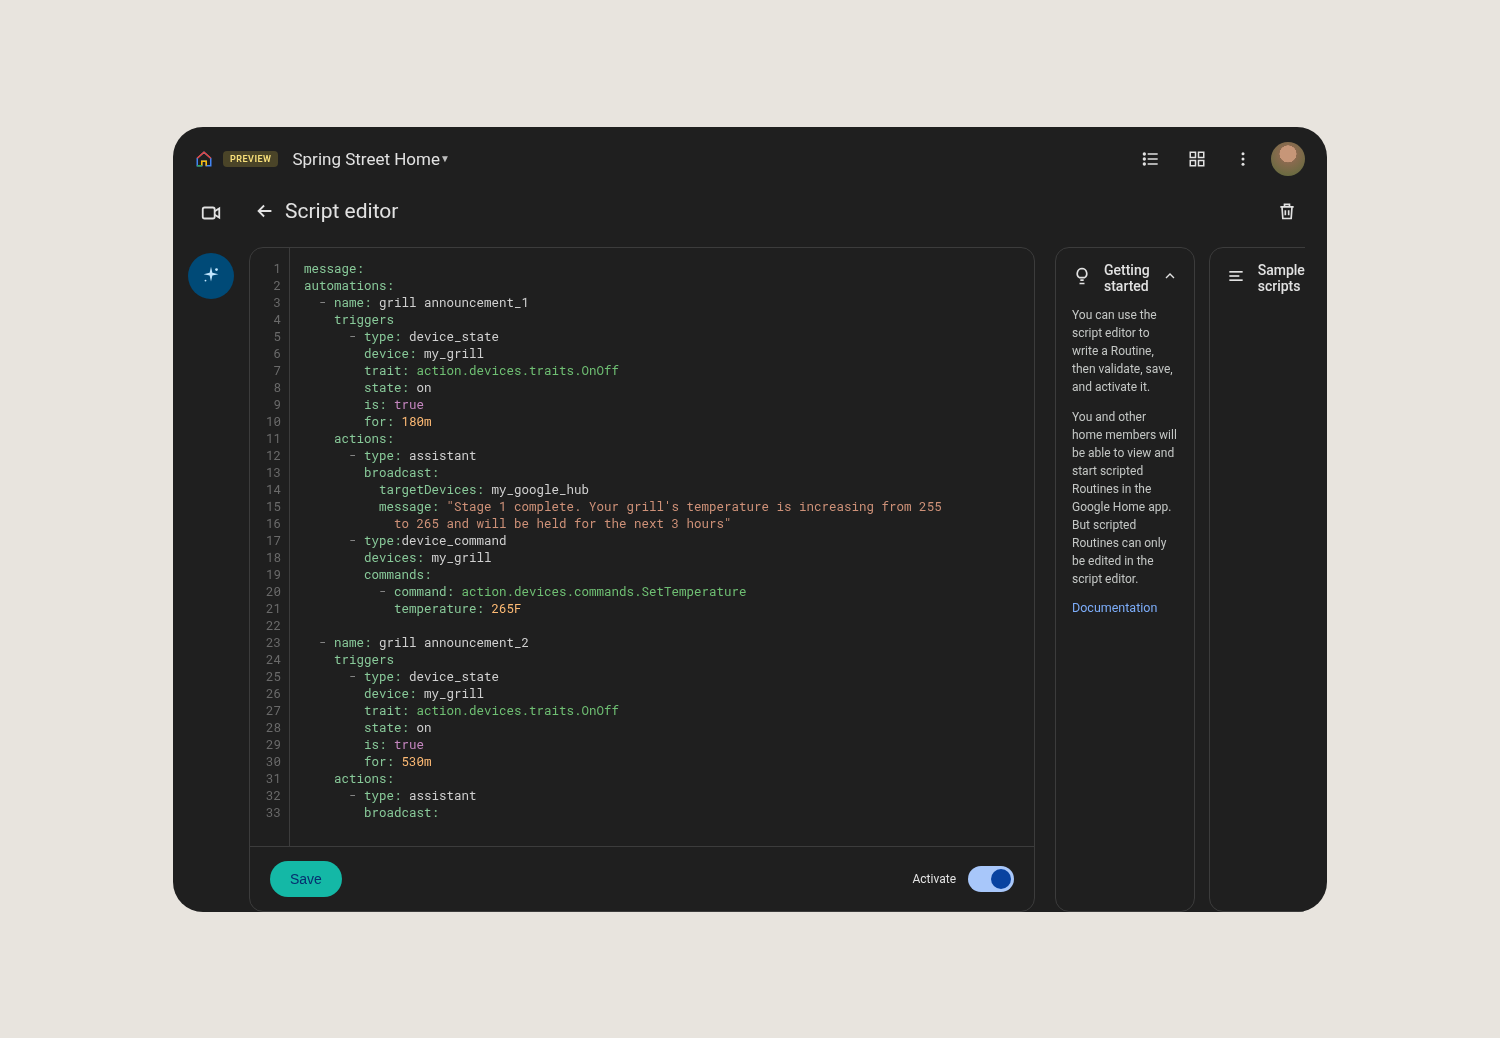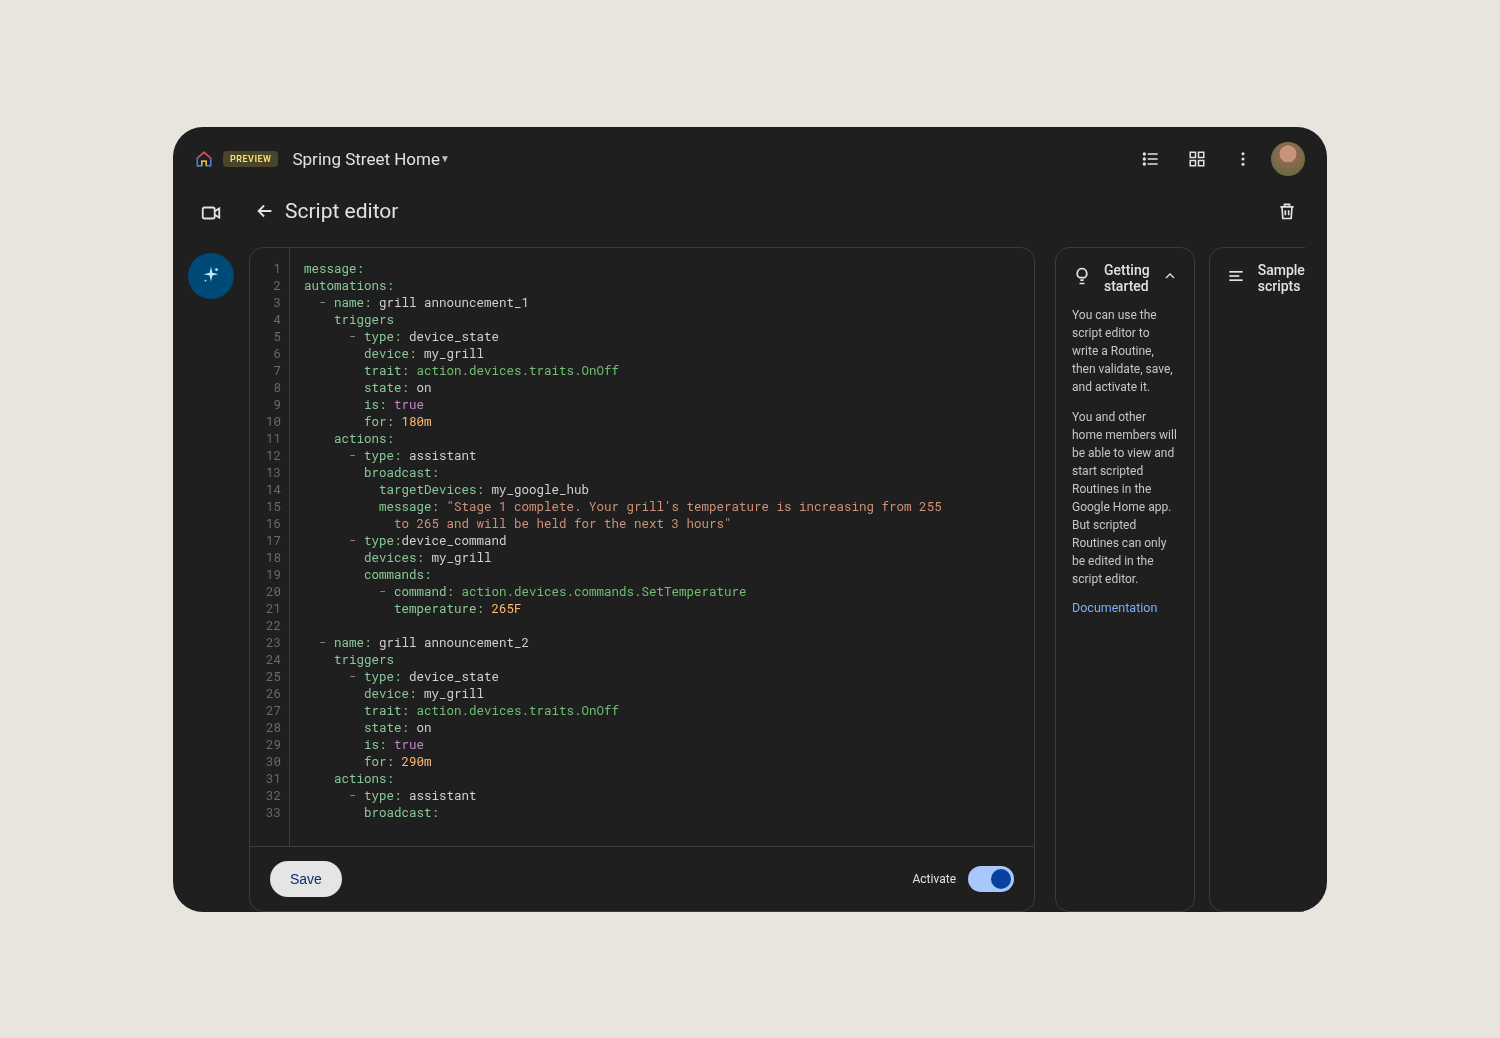--- a/index.html
+++ b/index.html
@@ -163,21 +163,21 @@
   .q { color: #ce9178; }   
   .d { color: #888; }      
   .editor-footer {
     border-top: 1px solid #3c3c3c;
     padding: 14px 20px;
     display: flex;
     align-items: center;
     gap: 12px;
   }
   .save-btn {
-    background: #e5e5e5;
+    background: #14b8a6;
     color: #062e6f;
     border: none;
     border-radius: 20px;
     padding: 10px 20px;
     font-size: 14px;
     font-weight: 500;
     cursor: pointer;
   }
   .footer-spacer { flex: 1; }
   .activate-label { color: #e2e2e2; font-size: 12px; }
@@ -357,21 +357,21 @@
 <span class="s">          </span><span class="d">- </span><span class="k">command:</span><span class="s"> </span><span class="t">action.devices.commands.SetTemperature</span>
 <span class="s">            </span><span class="k">temperature:</span><span class="s"> </span><span class="n">265F</span>
 <span class="s"></span>
 <span class="s">  </span><span class="d">- </span><span class="k">name:</span><span class="s"> grill announcement_2</span>
 <span class="s">    </span><span class="k">triggers</span>
 <span class="s">      </span><span class="d">- </span><span class="k">type:</span><span class="s"> device_state</span>
 <span class="s">        </span><span class="k">device:</span><span class="s"> my_grill</span>
 <span class="s">        </span><span class="k">trait:</span><span class="s"> </span><span class="t">action.devices.traits.OnOff</span>
 <span class="s">        </span><span class="k">state:</span><span class="s"> on</span>
 <span class="s">        </span><span class="k">is:</span><span class="s"> </span><span class="b">true</span>
-<span class="s">        </span><span class="k">for:</span><span class="s"> </span><span class="n">290m</span>
+<span class="s">        </span><span class="k">for:</span><span class="s"> </span><span class="n">530m</span>
 <span class="s">    </span><span class="k">actions:</span>
 <span class="s">      </span><span class="d">- </span><span class="k">type:</span><span class="s"> assistant</span>
 <span class="s">        </span><span class="k">broadcast:</span>
 </div>
           </div>
           <div class="editor-footer">
             <button class="save-btn">Save</button>
             <div class="footer-spacer"></div>
             <span class="activate-label">Activate</span>
             <div class="toggle">

